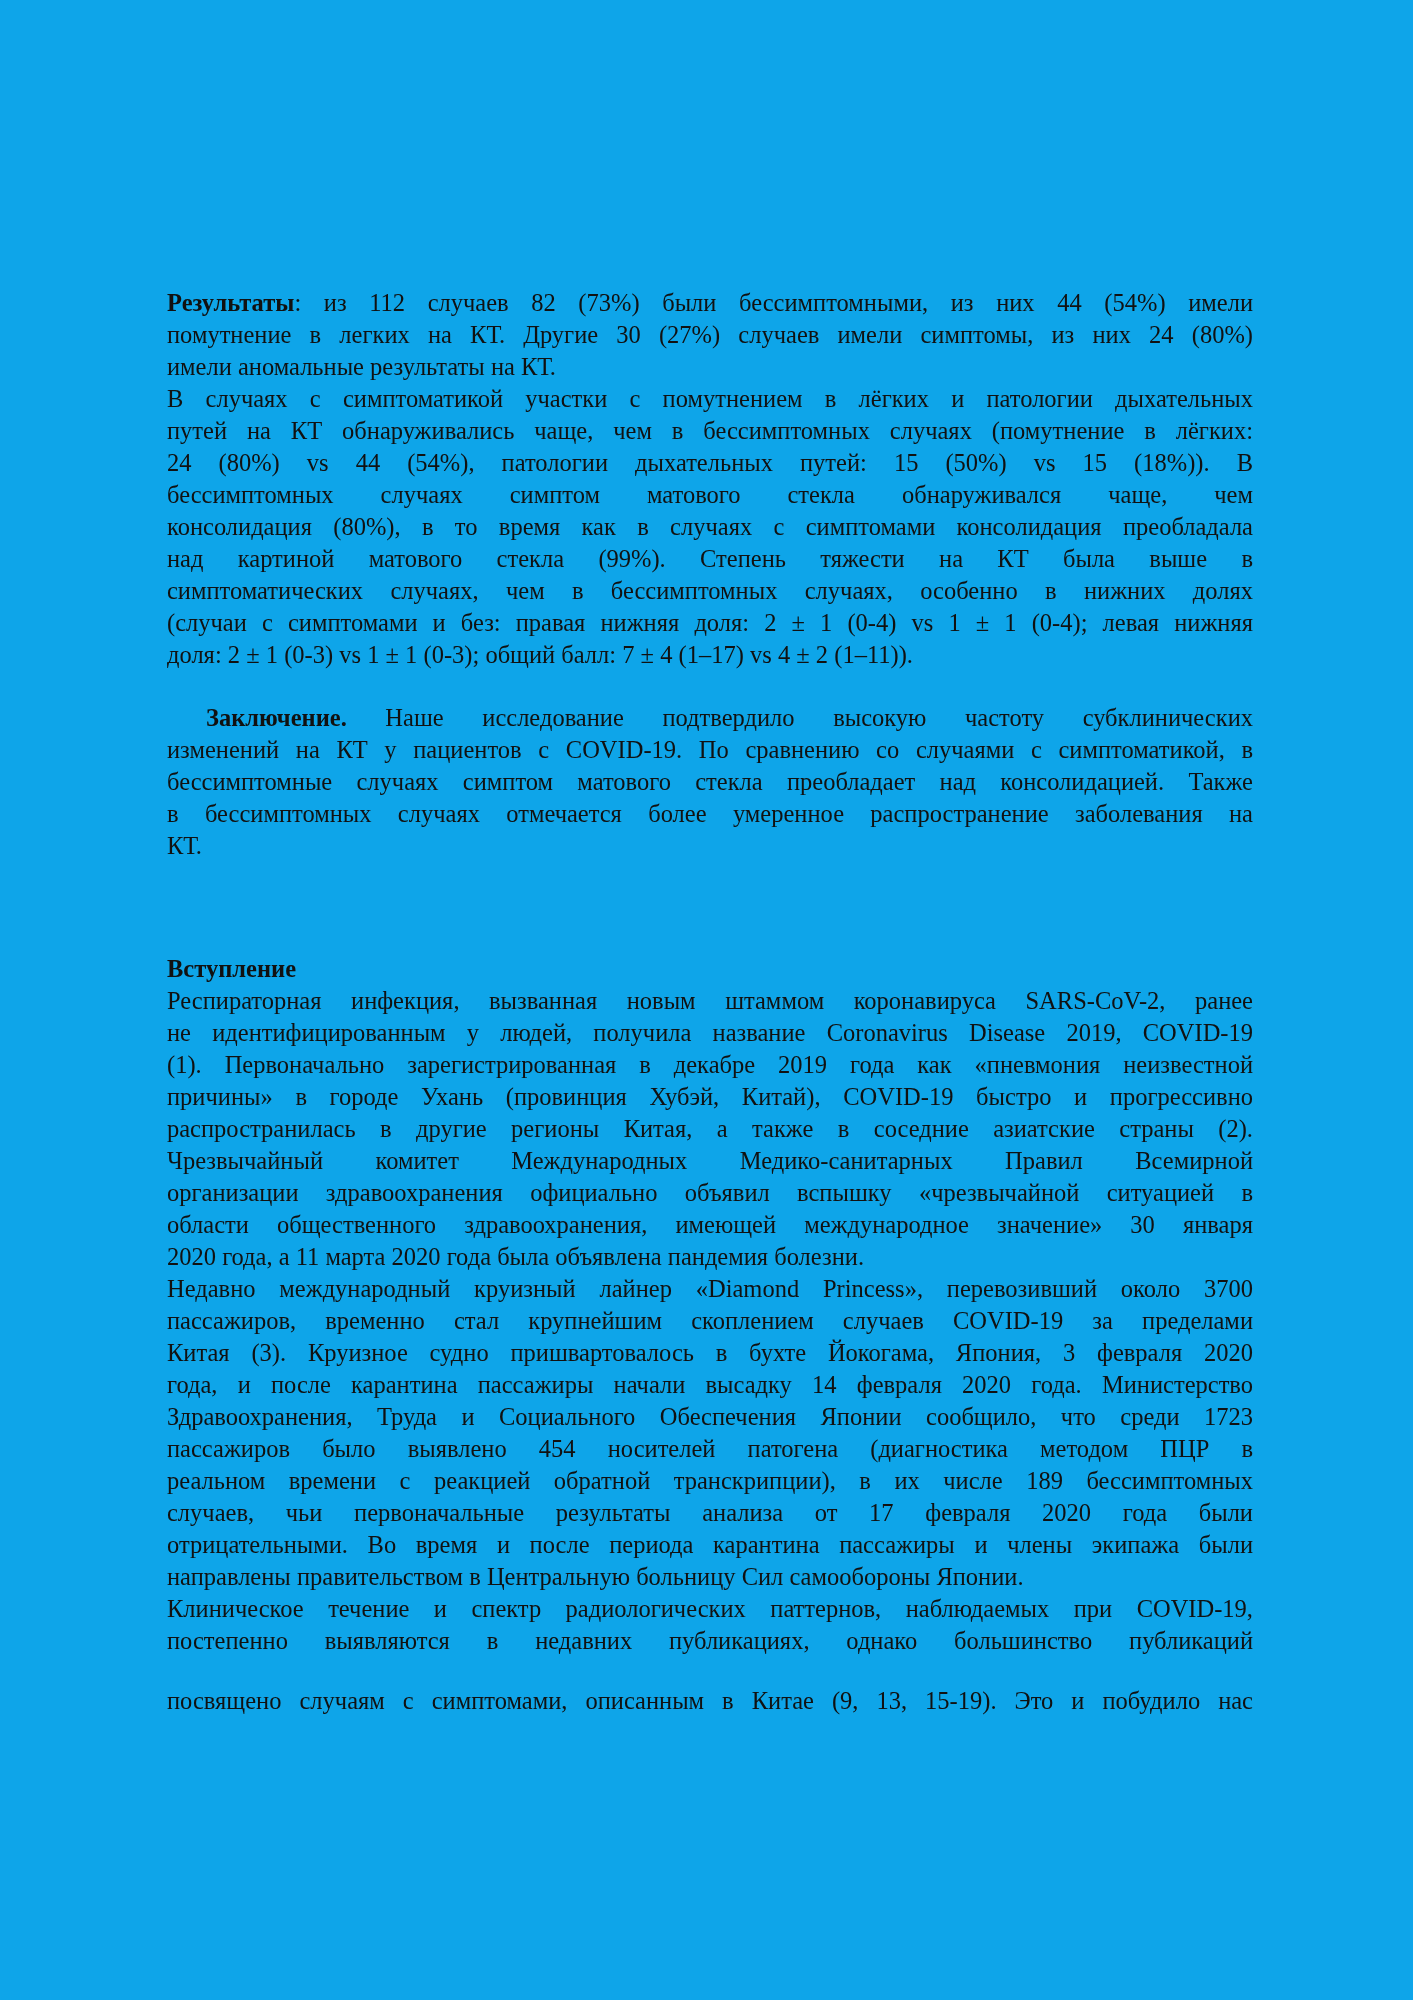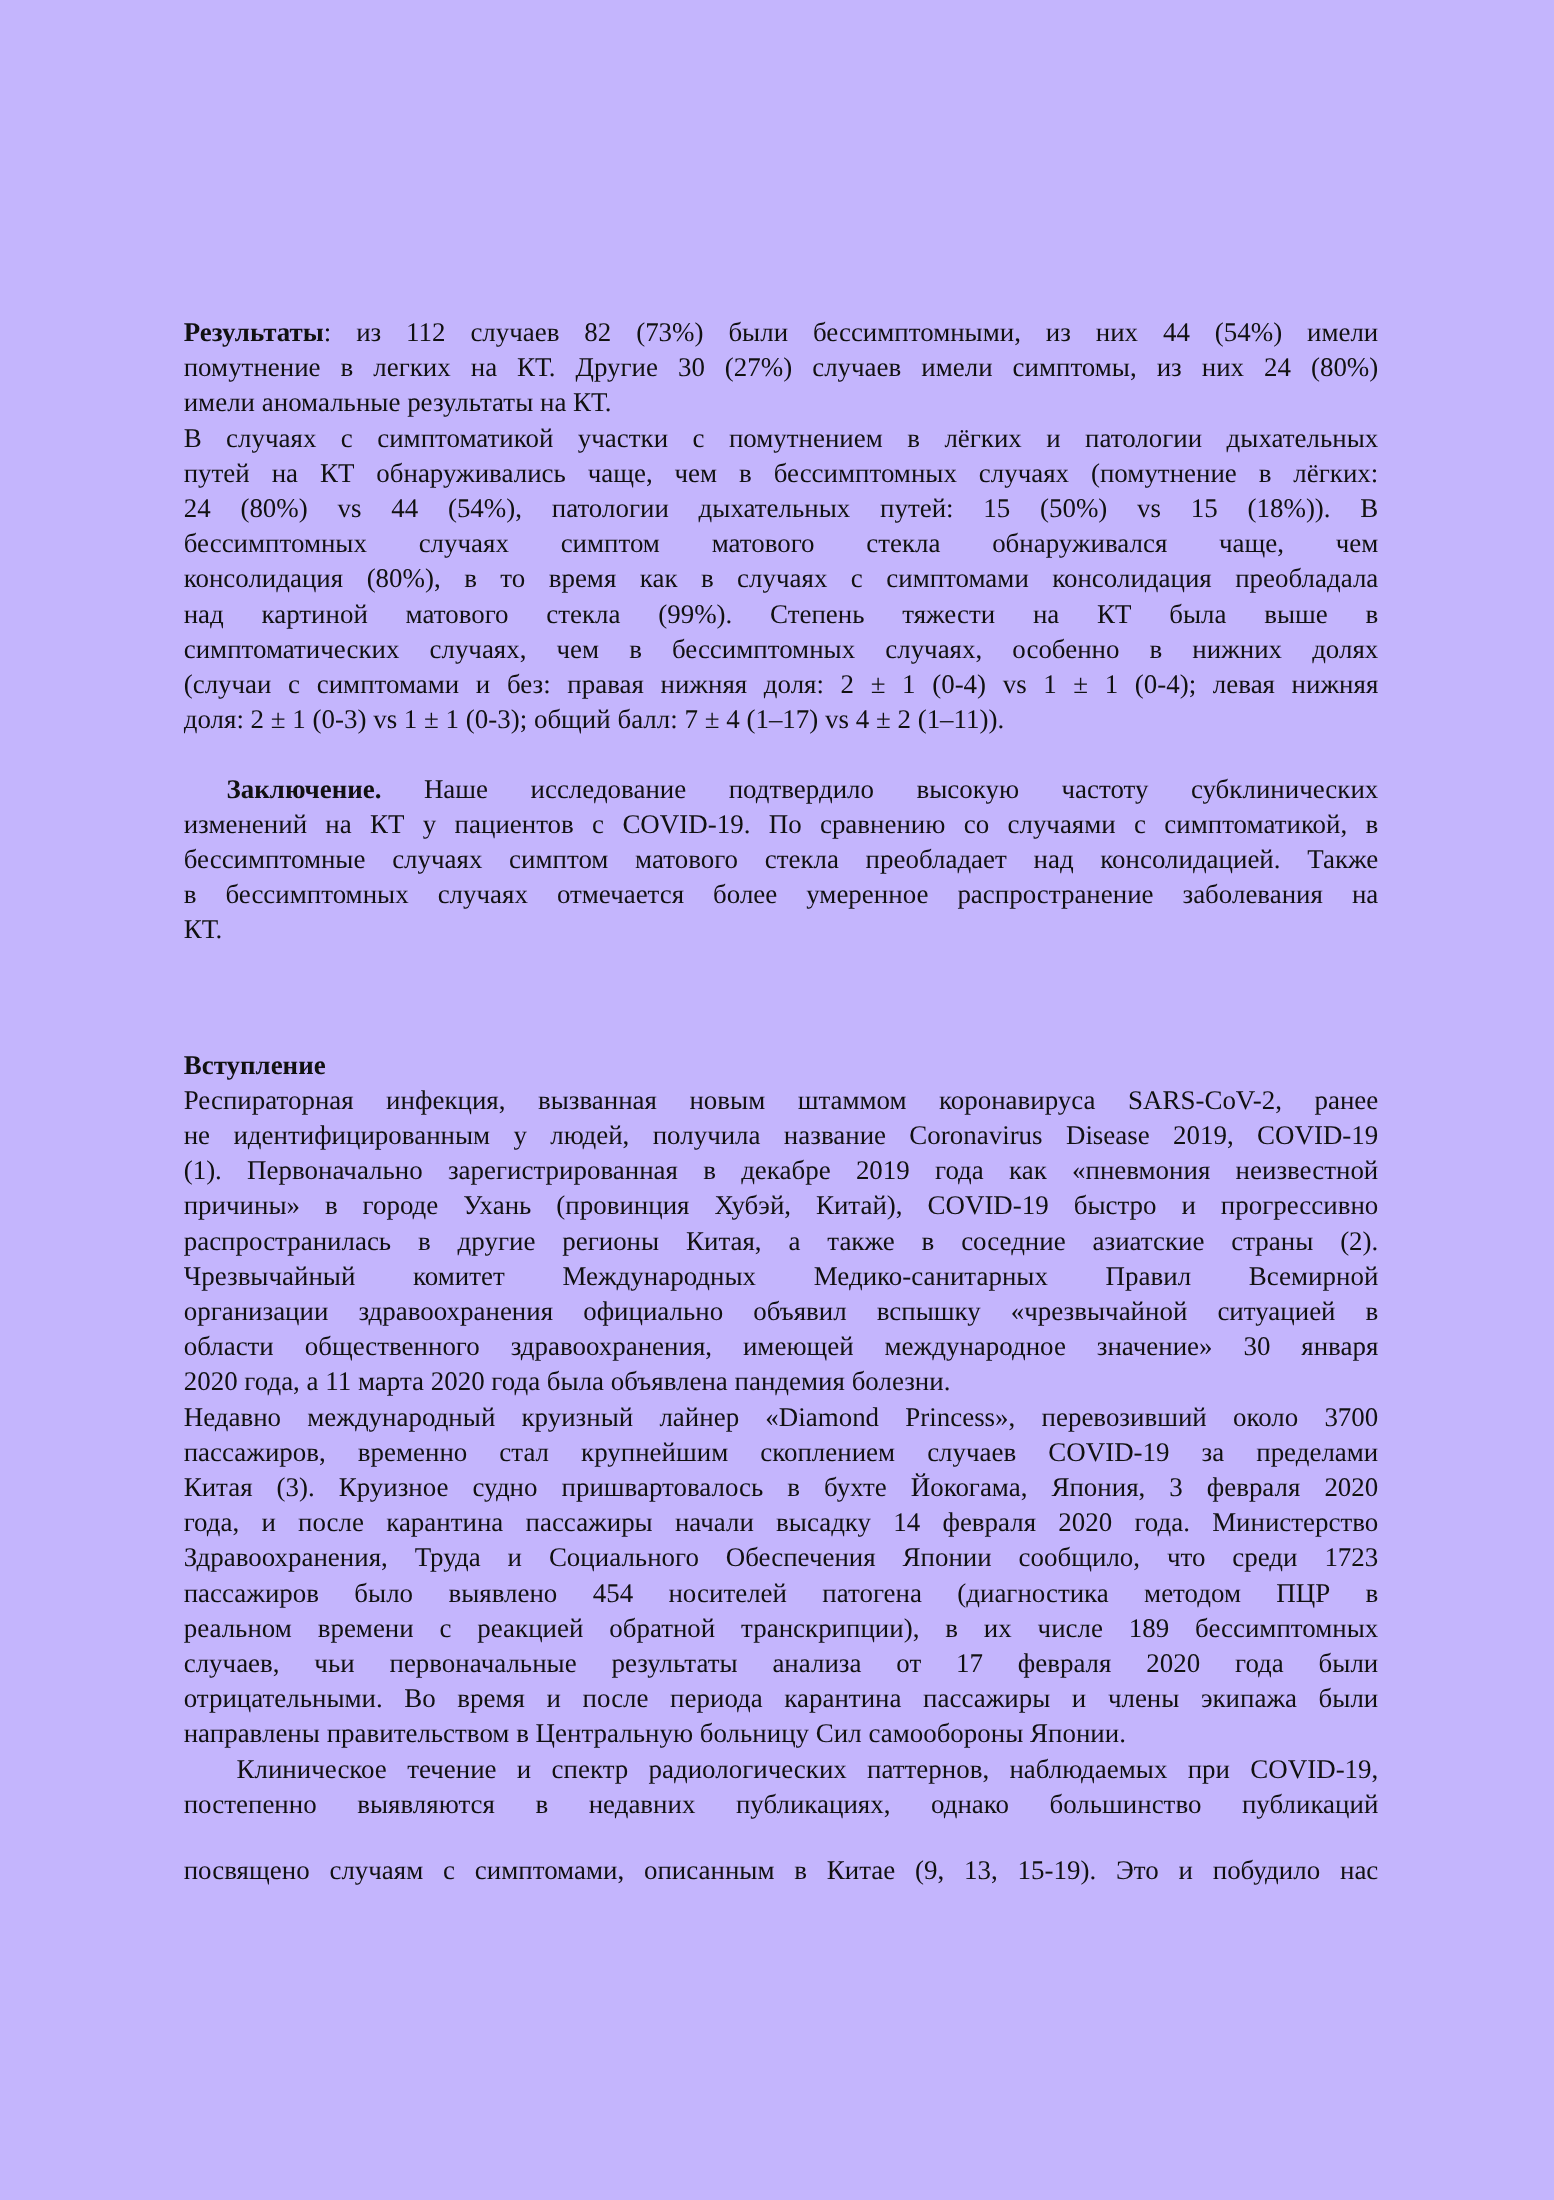--- a/index.html
+++ b/index.html
@@ -1,18 +1,18 @@
 <!DOCTYPE html>
 <html><head>
 <meta charset="utf-8">
 <style>
   html, body { margin: 0; padding: 0; background: #ffffff; }
   body { width: 1413px; height: 2000px; position: relative; overflow: hidden;
          font-family: "Liberation Serif", "DejaVu Serif", serif; color: #111; }
-  .page { position: absolute; left: 0; top: 0; width: 1413px; height: 2000px; background: #c4b5fd; }
+  .page { position: absolute; left: 0; top: 0; width: 1413px; height: 2000px; background: #0ea5e9; }
   .block { position: absolute; left: 167px; width: 1086px; }
   .line { display: block; height: 32px; line-height: 32px; font-size: 24.5px;
           white-space: nowrap; text-align: justify; text-align-last: justify; }
   .line.last { text-align-last: left; }
   .bold { font-weight: bold; }
   .heading { display: block; height: 32px; line-height: 32px; font-size: 24.5px; font-weight: bold; }
   #results { top: 287px; }
   #conclusion { top: 702px; }
   #intro { top: 953px; }
 </style>
@@ -58,18 +58,18 @@
     <span class="line" style="white-space: normal; overflow: hidden;">Недавно международный круизный лайнер «Diamond Princess», перевозивший около 3700</span>
     <span class="line" style="white-space: normal; overflow: hidden;">пассажиров, временно стал крупнейшим скоплением случаев COVID-19 за пределами</span>
     <span class="line" style="white-space: normal; overflow: hidden;">Китая (3). Круизное судно пришвартовалось в бухте Йокогама, Япония, 3 февраля 2020</span>
     <span class="line" style="white-space: normal; overflow: hidden;">года, и после карантина пассажиры начали высадку 14 февраля 2020 года. Министерство</span>
     <span class="line" style="white-space: normal; overflow: hidden;">Здравоохранения, Труда и Социального Обеспечения Японии сообщило, что среди 1723</span>
     <span class="line" style="white-space: normal; overflow: hidden;">пассажиров было выявлено 454 носителей патогена (диагностика методом ПЦР в</span>
     <span class="line" style="white-space: normal; overflow: hidden;">реальном времени с реакцией обратной транскрипции), в их числе 189 бессимптомных</span>
     <span class="line" style="white-space: normal; overflow: hidden;">случаев, чьи первоначальные результаты анализа от 17 февраля 2020 года были</span>
     <span class="line" style="white-space: normal; overflow: hidden;">отрицательными. Во время и после периода карантина пассажиры и члены экипажа были</span>
     <span class="line last" style="white-space: normal; overflow: hidden;">направлены правительством в Центральную больницу Сил самообороны Японии.</span>
-    <span class="line" style="white-space: normal; overflow: hidden; margin-left: 48px;">Клиническое течение и спектр радиологических паттернов, наблюдаемых при COVID-19,</span>
+    <span class="line" style="white-space: normal; overflow: hidden;">Клиническое течение и спектр радиологических паттернов, наблюдаемых при COVID-19,</span>
     <span class="line" style="white-space: normal; overflow: hidden;">постепенно выявляются в недавних публикациях, однако большинство публикаций</span>
     <span class="line" style="white-space: normal; overflow: hidden; margin-top: 28px;">посвящено случаям с симптомами, описанным в Китае (9, 13, 15-19). Это и побудило нас</span>
   </section>
 
 </div>
 
 </body></html>

